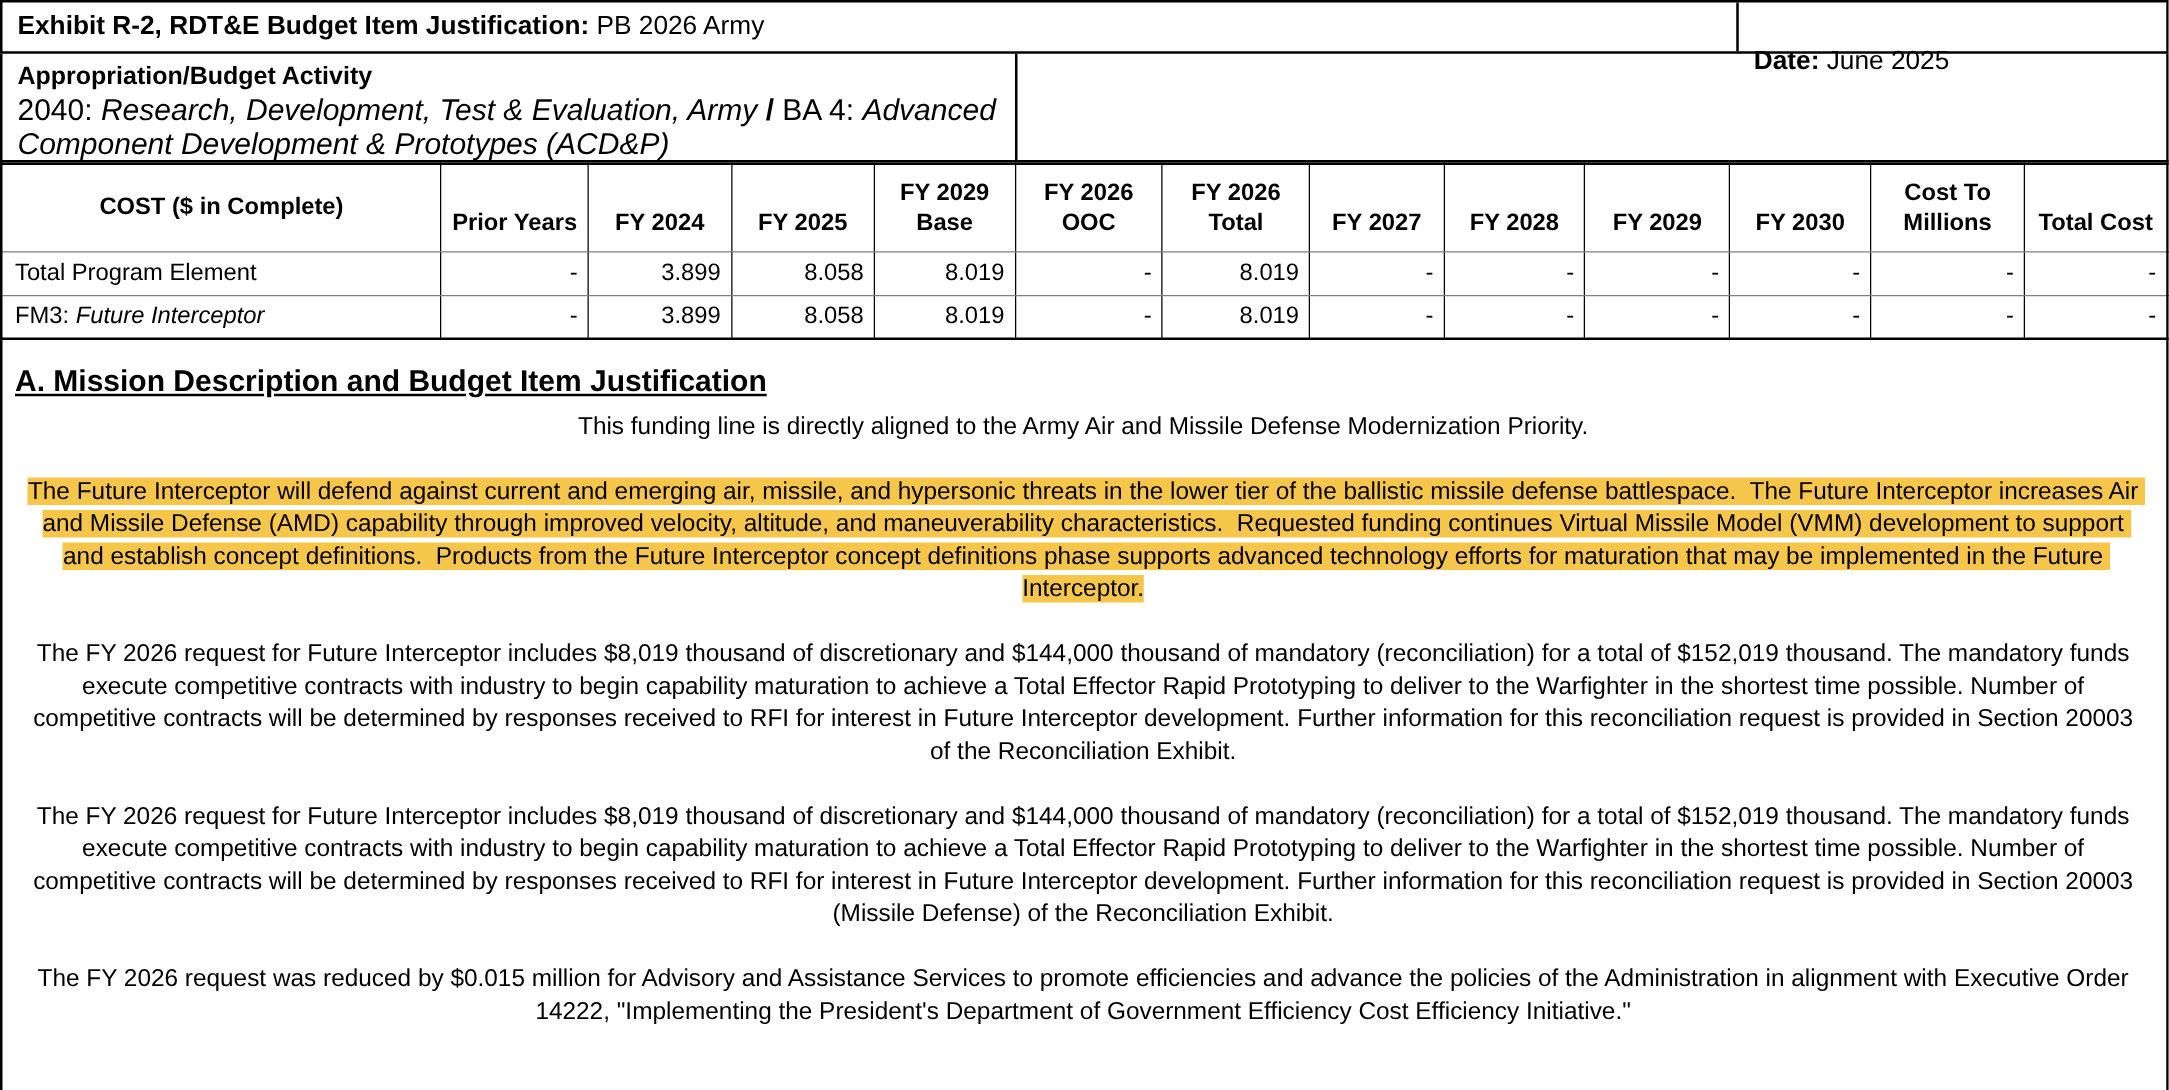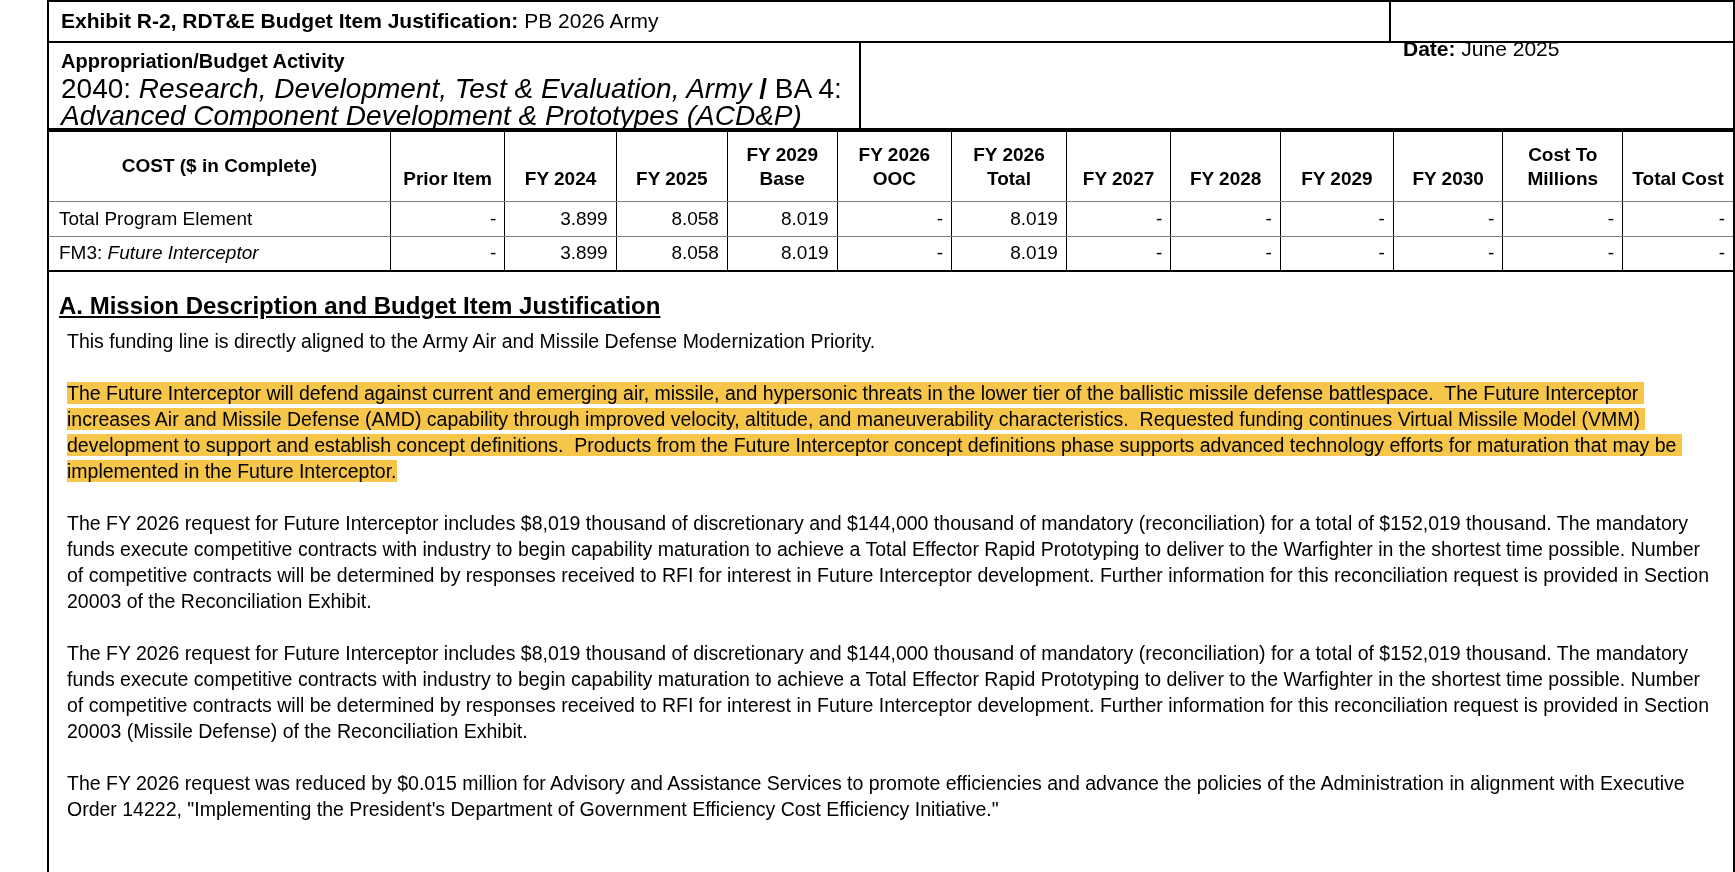--- a/index.html
+++ b/index.html
@@ -3,35 +3,35 @@
 <meta charset="utf-8">
 <style>
   :root { --highlight: #F6C64B; }
   * { margin: 0; padding: 0; box-sizing: border-box; }
   html, body { background: #fff; }
   body {
     width: 1735px; height: 872px; overflow: hidden;
     font-family: "Liberation Sans", "DejaVu Sans", sans-serif;
     color: #000; font-size: 19px;
   }
-  .doc { width: 1735px; height: 872px; background: #fff; padding-left: 47px; }
+  .doc { width: 1735px; height: 872px; background: #fff; }
 
   
   .title-band { display: flex; border: 2px solid #000; height: 43px; }
   .title-left { flex: 1; padding: 7px 12px 0 12px; border-right: 2px solid #000; white-space: nowrap; overflow: hidden; }
   .title-right { width: 342px; padding: 7px 12px 0 12px; white-space: nowrap; margin-top: 28px; }
   .t-bold { font-weight: bold; font-size: 21px; }
   .t-norm { font-weight: normal; font-size: 21px; }
 
   
   .info-band { display: flex; border: 2px solid #000; border-top: none; height: 87px; flex-direction: column; }
   .info-left { width: 812px; border-right: 2px solid #000; padding: 5px 12px 0 12px; }
   .info-right { flex: 1; padding: 5px 12px 0 12px; }
   .info-heading { font-weight: bold; font-size: 20px; line-height: 27px; }
-  .info-line { font-size: 28px; line-height: 27px; }
+  .info-line { font-size: 24px; line-height: 27px; }
   .it { font-style: italic; }
   .sep { font-weight: bold; }
 
   
   table.cost { width: 100%; border-collapse: collapse; table-layout: fixed; border: 2px solid #000; }
   table.cost th, table.cost td {
     border-left: 1px solid #000; border-right: 1px solid #000;
     border-top: 1px solid #7f7f7f; border-bottom: 1px solid #7f7f7f;
     font-size: 19px; overflow: hidden;
   }
@@ -44,21 +44,21 @@
   .section {
     border-left: 2px solid #000; border-right: 2px solid #000;
     min-height: 601px; padding: 20px 20px 0 10px;
   }
   .section-heading {
     font-weight: bold; font-size: 24px; text-decoration: underline;
     margin-bottom: 8px;
   }
   .para {
     font-size: 19.5px; line-height: 26px; white-space: pre-wrap;
-    padding-left: 8px; margin-bottom: 26px;
+    padding-left: 8px; margin-bottom: 26px; text-align: center;
   }
   .para.first { margin-bottom: 26px; }
   .hl { background: var(--highlight); }
 </style>
 </head>
 <body>
 
 <div class="doc">
 
   <div class="title-band">
@@ -91,21 +91,21 @@
         <col style="width:6.2%">
       <col style="width:6.5%">
         <col style="width:6.7%">
         <col style="width:6.5%">
         <col style="width:7.1%">
       <col style="width:6.6%">
     </colgroup>
     <thead>
       <tr>
         <th class="corner">COST ($ in Complete)</th>
-        <th>Prior Item</th>
+        <th>Prior Years</th>
         <th>FY 2024</th>
         <th>FY 2025</th>
         <th>FY 2029 Base</th>
         <th>FY 2026 OOC</th>
         <th>FY 2026 Total</th>
         <th>FY 2027</th>
         <th>FY 2028</th>
         <th>FY 2029</th>
         <th>FY 2030</th>
         <th>Cost To Millions</th>

